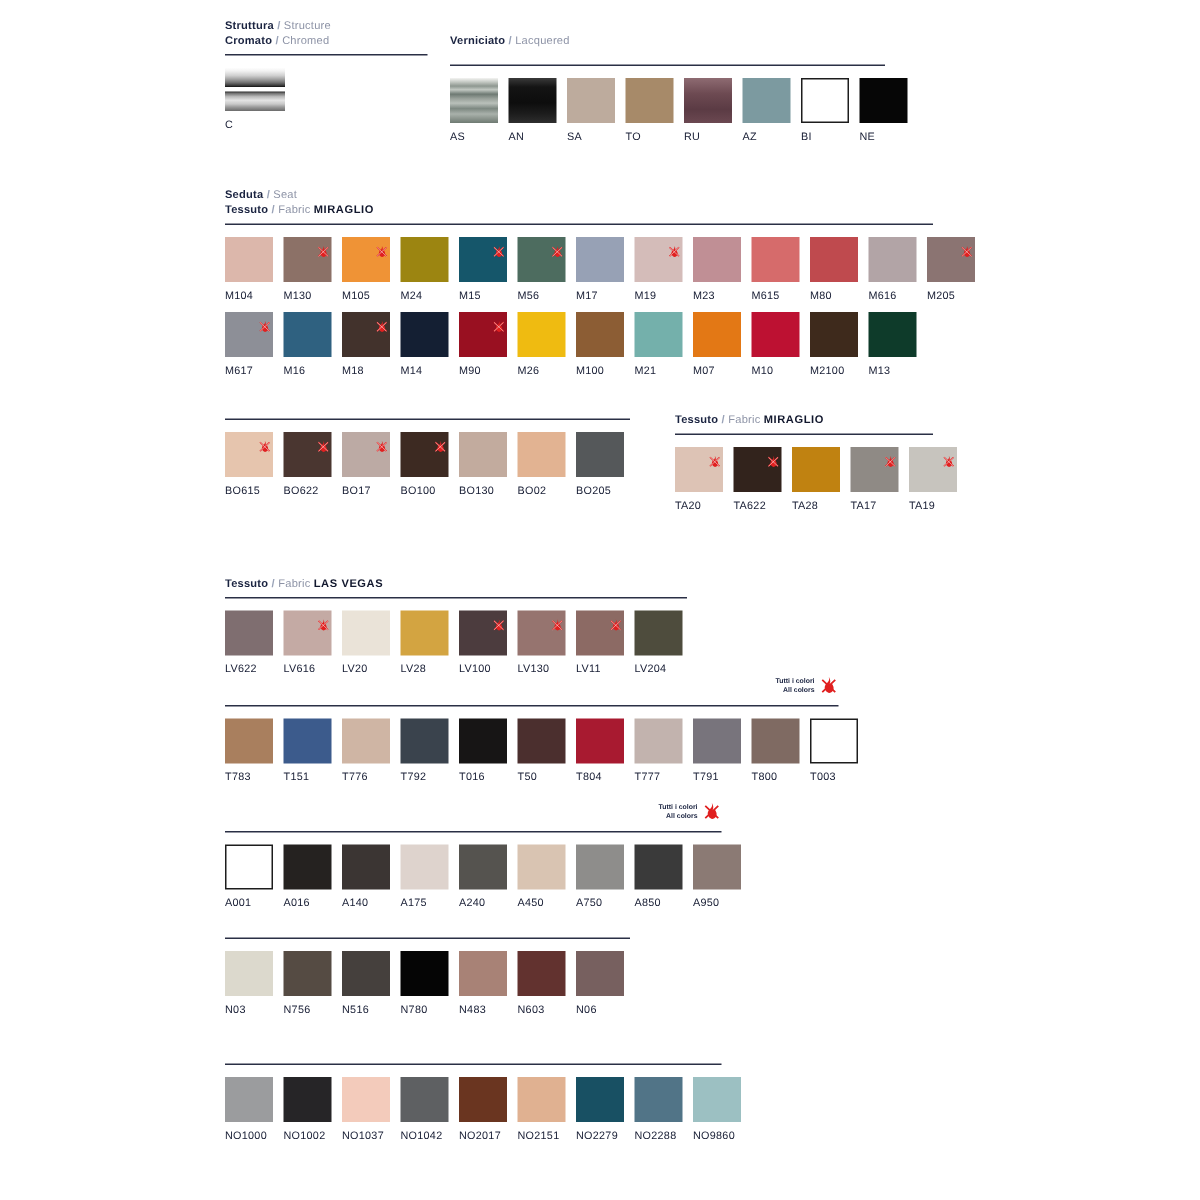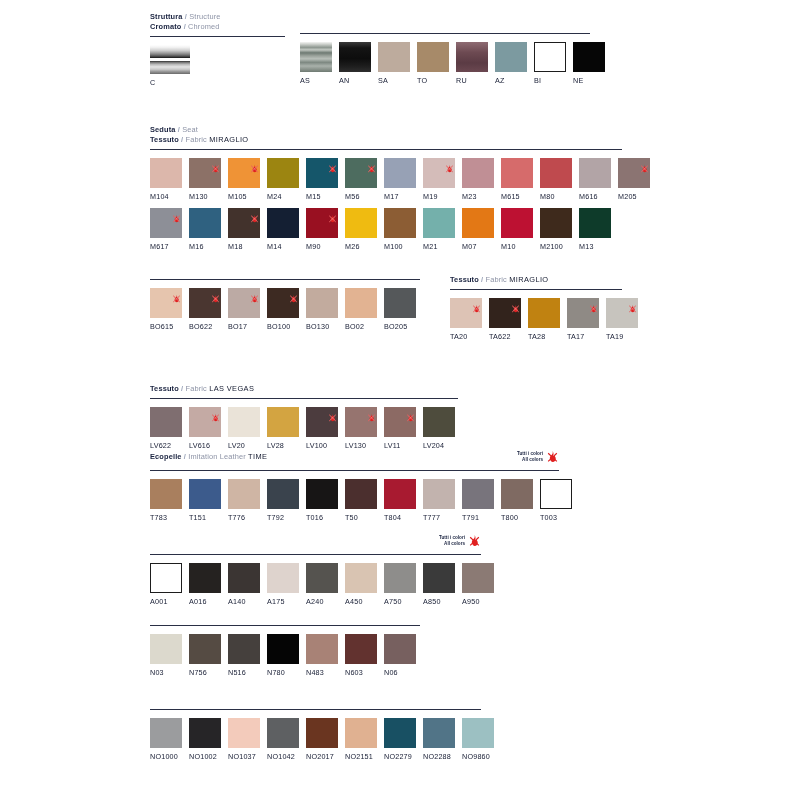--- a/index.html
+++ b/index.html
@@ -37,21 +37,21 @@
     color: #1a2340;
   }
   .sec-head .sep {
     font-weight: bold;
     color: #9aa3b8;
   }
   .sec-head .en {            
     color: #8d93a6;
   }
   .sec-head .fam {           
-    font-weight: normal;
+    font-weight: bold;
     color: #12182e;
     letter-spacing: .4px;
   }
   .rule {
     border-top: 1px solid #2a2f45;
     margin-top: 4px;
   }
 
   
   .row {
@@ -171,20 +171,25 @@
           <div class="chrome-bar one"></div>
           <div class="chrome-gap"></div>
           <div class="chrome-bar two"></div>
         </div>
         <div class="lbl">C</div>
       </div>
     </div>
   </div>
 
   <div class="section" style="left:300px; top:22px; width:290px;">
+    <div class="sec-head">
+      <span class="it">Verniciato</span>
+      <span class="sep">/</span>
+      <span class="en">Lacquered</span>
+    </div>
     <div class="rule" style="margin-top:11px;"></div>
     <div class="row" id="row-lacquered">
         <div class="cell">
           <div class="sw brushed"></div>
           <div class="lbl">AS</div>
         </div>
         <div class="cell">
           <div class="sw anthracite"></div>
           <div class="lbl">AN</div>
         </div>
@@ -565,26 +570,20 @@
         </div>
         <div class="cell">
           <div class="sw" style="background: rgb(78, 76, 61);"></div>
           <div class="lbl">LV204</div>
         </div>
       </div>
   </div>
 
   <div class="section" style="left:150px; top:452px; width:409px;">
     <div style="position:relative; height:14px;">
-      <div class="sec-head">
-        <span class="it">Ecopelle</span>
-        <span class="sep">/</span>
-        <span class="en">Imitation Leather</span>
-        <span class="fam">TIME</span>
-      </div>
       <div class="allcolors">
         <div class="txt">
           <div>Tutti i colori</div>
           <div>All colors</div>
         </div>
         <svg class="flame2" viewBox="0 0 24 24">
           <path d="M12 2c1.2 3.1.2 5.1-1.3 6.8C9 10.7 7 12.4 7 15.2 7 18.9 9.9 22 12.6 22c3 0 5.4-2.6 5.4-6 0-2.6-1.3-4.3-2.6-6-.8 1-1.6 1.5-2.3 1.3 1.3-2.6 1.1-6.2-1.1-9.3z" fill="#e02020"></path>
           <path d="M4 6 L20 21 M20 6 L4 21" stroke="#e02020" stroke-width="2.2" fill="none"></path>
         </svg>
       </div>

